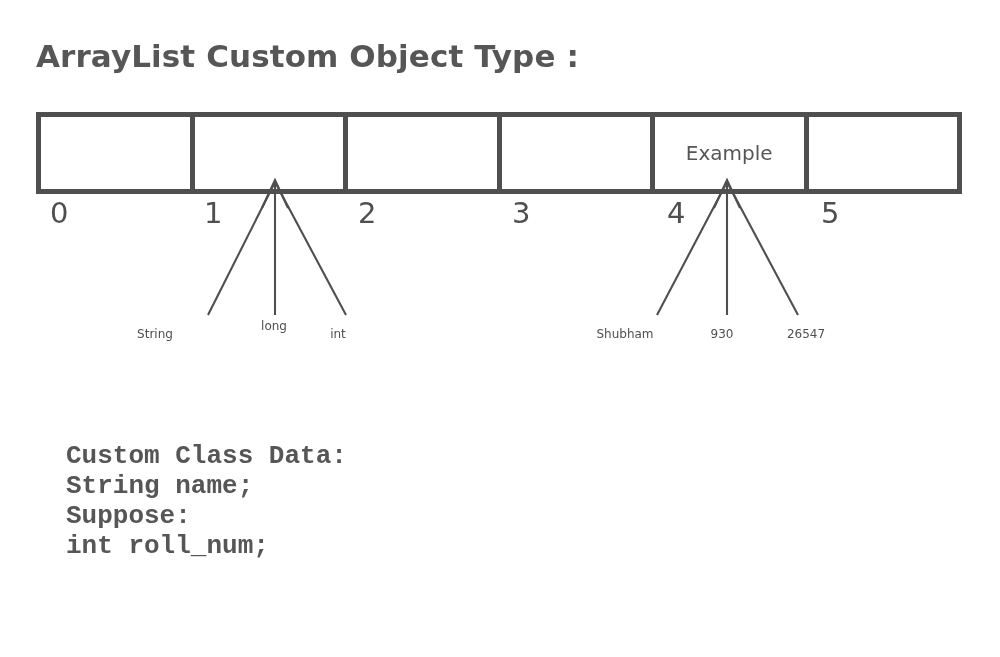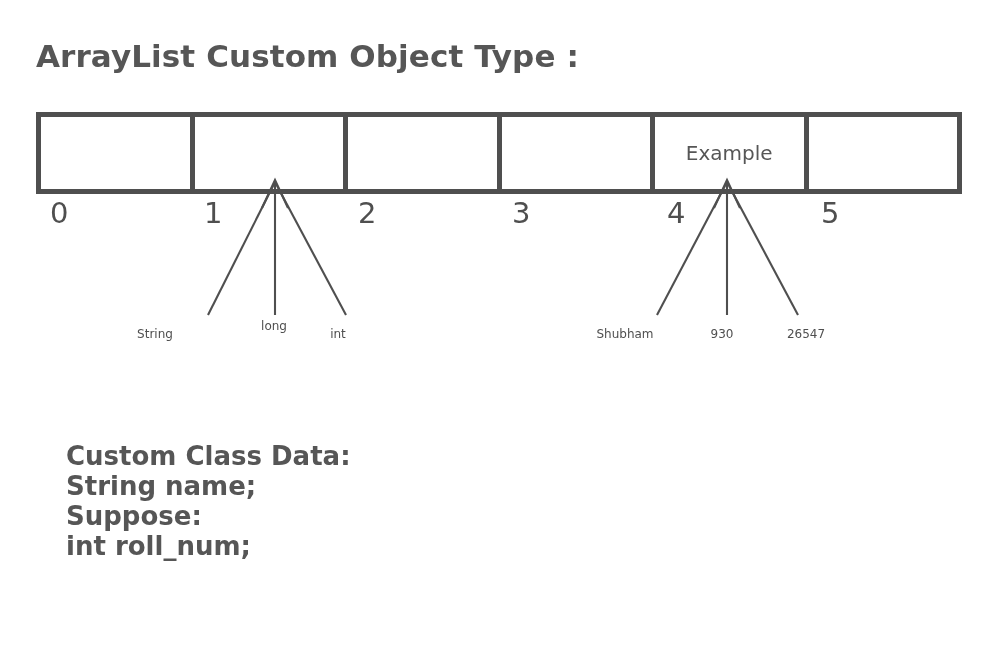--- a/index.html
+++ b/index.html
@@ -110,20 +110,21 @@
     left: 66px;
     top: 441px;
     width: 500px;
   }
   .notes-line {
     font-size: 26px;
     font-weight: 600;
     color: #565656;
     line-height: 30px;
     white-space: pre;
+    font-family: Liberation Mono, monospace;
   }
 </style>
 </head>
 <body>
 
 <div class="page-title">ArrayList Custom Object Type :</div>
 
 <div class="array-wrap">
   <div class="array-row">
     <div class="array-cell">

